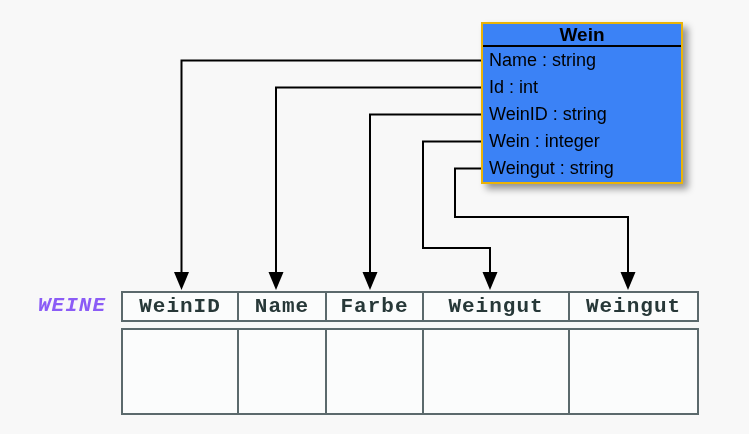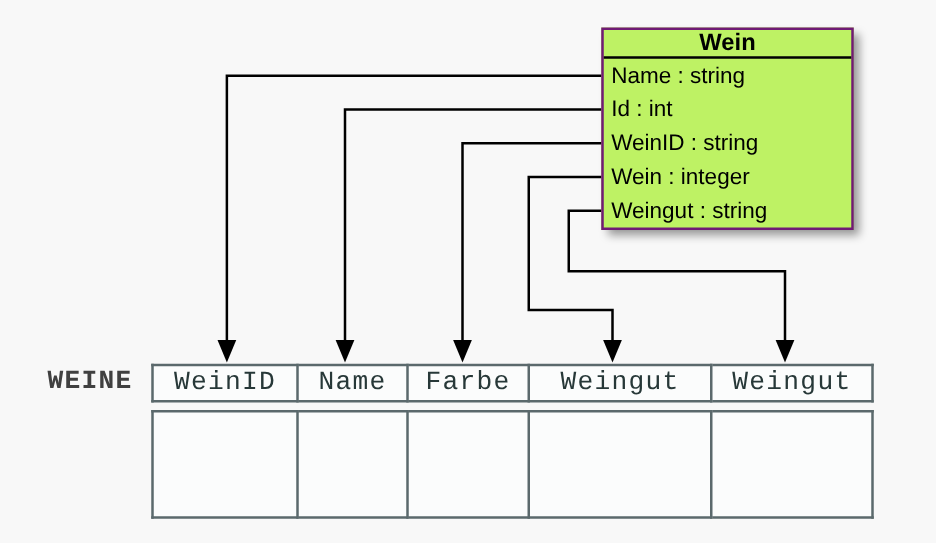--- a/index.html
+++ b/index.html
@@ -13,22 +13,22 @@
   
   .connectors{
     position:absolute;left:0;top:0;width:749px;height:434px;
     pointer-events:none;
   }
   .connectors path{fill:none;stroke:#000;stroke-width:2;}
   .connectors polygon{fill:#000;stroke:none;}
   
   .class-box{
     position:absolute;left:481px;top:22px;width:202px;
-    background:#bef264;
-    border:2px solid #701a75;
+    background:#3b82f6;
+    border:2px solid #eab308;
     box-shadow:5px 5px 7px rgba(0,0,0,0.40);
     box-sizing:border-box;
   }
   .class-box-title{
     height:21px;line-height:21px;
     border-bottom:2px solid #000;
     text-align:center;
     font-size:19px;font-weight:bold;color:#000;
   }
   .class-attr{
@@ -47,34 +47,35 @@
   .tbl-body{left:121px;top:328px;}
   .tbl th,.tbl td{
     border:2px solid #5b696c;
     background:#fbfcfc;
     padding:0;
     box-sizing:border-box;
   }
   .tbl th{
     height:29px;
     font-family:"Liberation Mono","DejaVu Sans Mono",monospace;
-    font-size:21px;font-weight:normal;color:#273838;
+    font-size:21px;font-weight:bold;color:#273838;
     text-align:center;vertical-align:middle;
     letter-spacing:1px;
   }
   .tbl td{height:85px;}
   .col-0{width:116px}.col-1{width:88px}.col-2{width:97px}.col-3{width:146px}.col-4{width:129px}
   .table-label{
     position:absolute;
     left:34px;top:294px;width:72px;
     text-align:right;
     font-family:"Liberation Mono","DejaVu Sans Mono",monospace;
-    font-size:21px;font-weight:bold;color:#404040;
+    font-size:21px;font-weight:bold;color:#8b5cf6;
     letter-spacing:1px;
     line-height:24px;
+    font-style:italic;
   }
 </style>
 </head>
 <body>
 
 <div class="canvas">
 
   <svg class="connectors" viewBox="0 0 749 434" xmlns="http://www.w3.org/2000/svg">
     <g>
       <path d="M483 60.5 H181.5 V275"></path>

